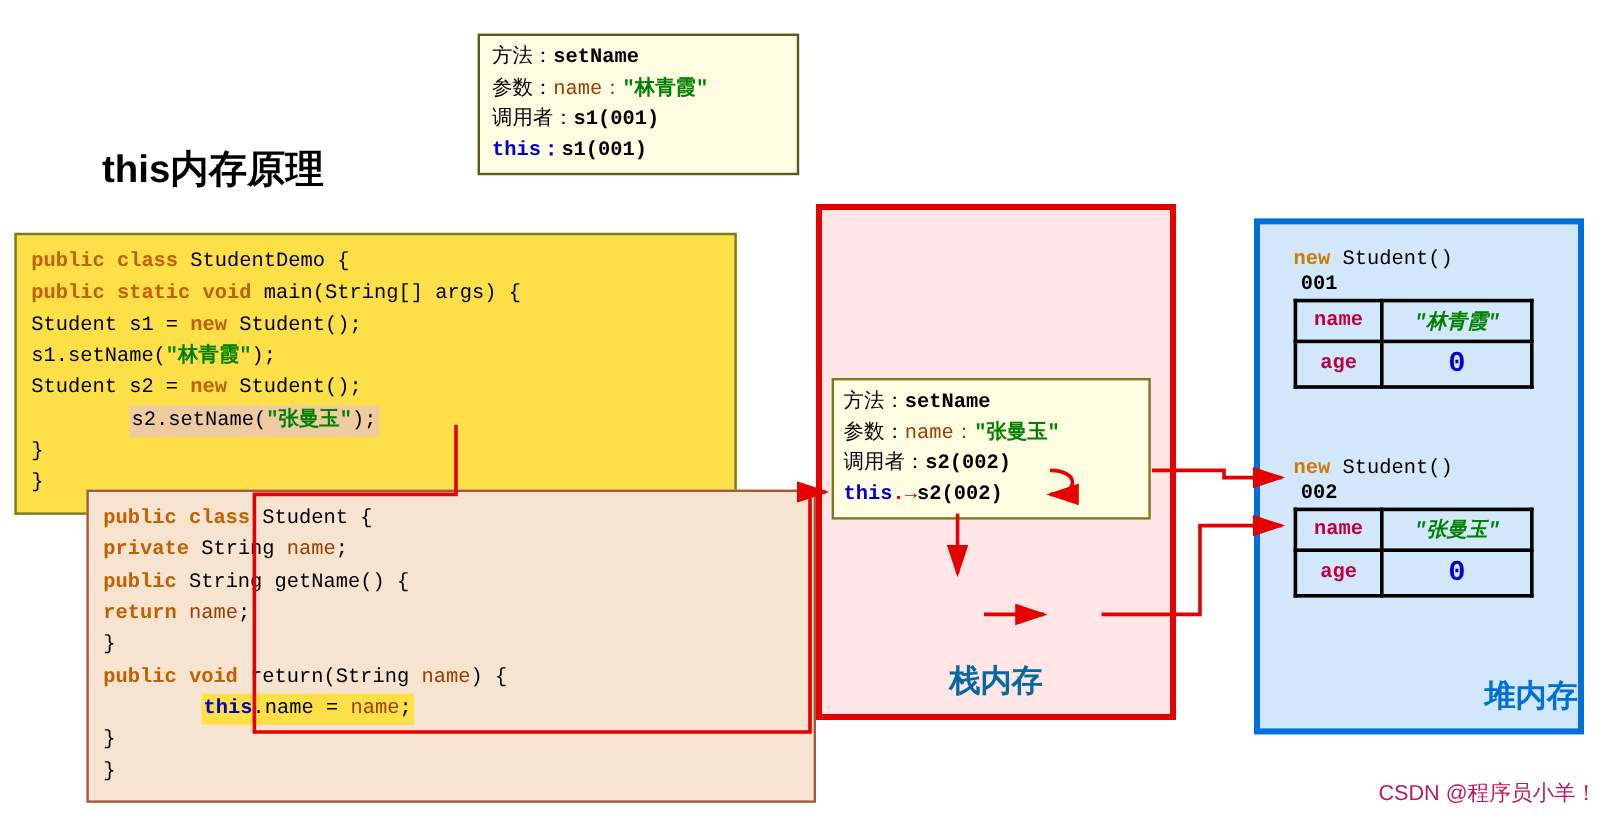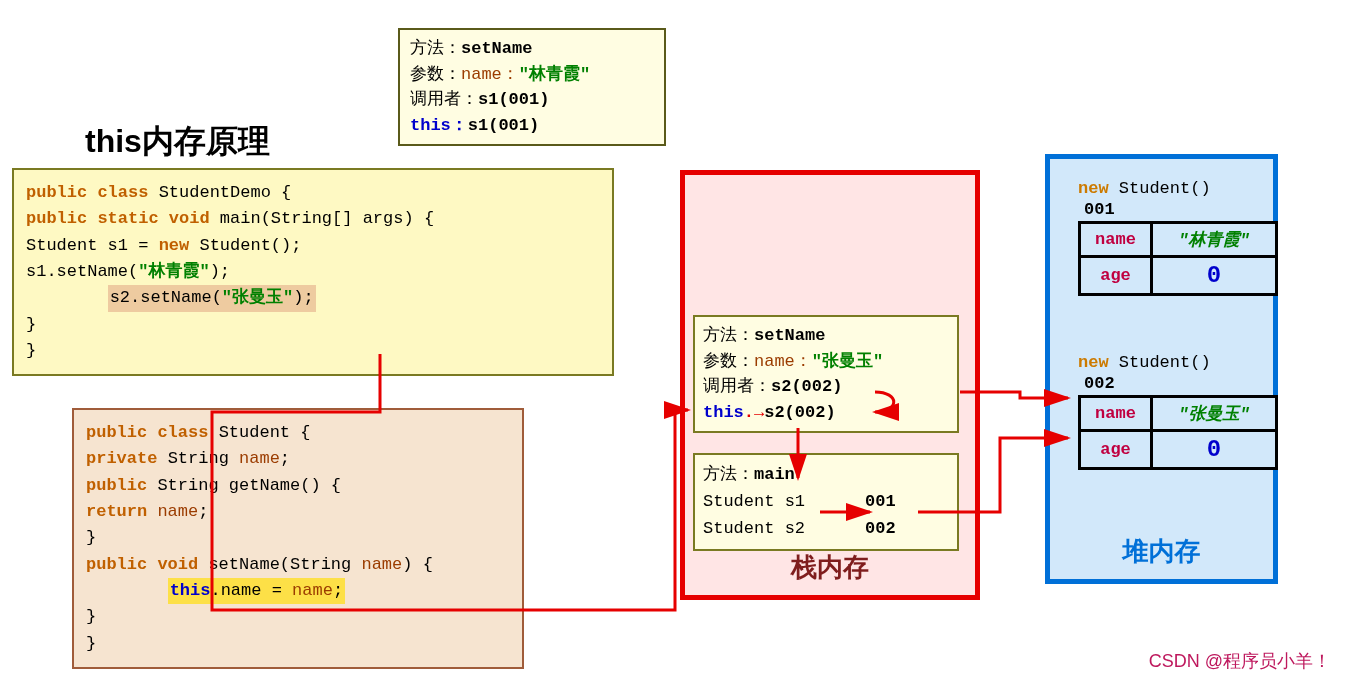--- a/index.html
+++ b/index.html
@@ -35,33 +35,33 @@
   .kw-orange { color: #cc7a00; }
   .kw-brown { color: #9b3c00; }
   .kw-green { color: #008000; font-weight: bold; }
   .kw-blue { color: #0000cc; }
   .kw-black { color: #000; }
   .kw-bold { font-weight: bold; margin-top: 43px; }
 
   .code-box1 {
     position: absolute;
     left: 12px;
-    top: 168px;
+    top: 194px;
     width: 602px;
     border: 2px solid #7a7a22;
-    background: #fef9c3;
+    background: #fde047;
     padding: 10px 12px;
     line-height: 1.55;
     color: #000;
   }
   .code-box2 {
     position: absolute;
     left: 72px;
     top: 408px;
-    width: 452px;
+    width: 608px;
     border: 2px solid #a05c3a;
     background: #f6e4d0;
     padding: 10px 12px;
     line-height: 1.55;
     color: #000;
   }
   .hl-row1 { background: #eecba0; display: inline-block; padding: 0 2px;}
   .hl-row2 { background: #fde047; display: inline-block; padding: 0 2px;}
   .java-kw { color: #c06000; font-weight: bold; }
 
@@ -95,37 +95,37 @@
     line-height: 1.6;
   }
   .stack-title {
     position: absolute;
     bottom: 10px;
     left: 0; right: 0;
     text-align: center;
     font-family: "Microsoft YaHei", sans-serif;
     font-size: 26px;
     font-weight: bold;
-    color: #7f1d1d;
+    color: #0369a1;
   }
 
   .heap-box {
     position: absolute;
     left: 1045px;
-    top: 154px;
-    width: 233px;
+    top: 182px;
+    width: 275px;
     height: 430px;
     border: 5px solid #0070d8;
     background: #d2e8fa;
   }
   .heap-title {
     position: absolute;
     bottom: 10px;
     left: 0; right: 0;
-    text-align: center;
+    text-align: right;
     font-family: "Microsoft YaHei", sans-serif;
     font-size: 26px;
     font-weight: bold;
     color: #0070d8;
   }
   .obj-block {
     position: absolute;
     left: 28px;
     width: 218px;
   }
@@ -184,49 +184,45 @@
   <div><span>调用者：</span><span class="kw-black kw-bold">s1(</span><span class="kw-bold">001</span><span class="kw-bold">)</span></div>
   <div><span class="kw-blue kw-bold">this：</span><span class="kw-black kw-bold">s1(</span><span class="kw-bold">001</span><span class="kw-bold">)</span></div>
 </div>
 
 <div class="code-box1">
   <div><span class="java-kw">public class </span><span>StudentDemo {</span></div>
   <div><span class="java-kw">    public static void </span><span>main(String[] args) {</span></div>
   <div><span>        Student s1 = </span><span class="java-kw">new </span><span>Student();</span></div>
   <div><span>        s1.setName(</span><span class="kw-green">"林青霞"</span><span>);</span></div>
   <div> </div>
+  <div><span>        Student s2 = </span><span class="java-kw">new </span><span>Student();</span></div>
   <div><span style="white-space:pre">        </span><span class="hl-row1"><span>s2.setName(</span><span class="kw-green">"张曼玉"</span><span>);</span></span></div>
   <div>    }</div>
   <div>}</div>
 </div>
 
 <div class="code-box2">
   <div><span class="java-kw">public class </span><span>Student {</span></div>
   <div><span class="java-kw">    private </span><span>String </span><span class="kw-brown">name</span><span>;</span></div>
   <div> </div>
   <div><span class="java-kw">    public </span><span>String getName() {</span></div>
   <div><span class="java-kw">        return </span><span class="kw-brown">name</span><span>;</span></div>
   <div>    }</div>
-  <div><span class="java-kw">    public void </span><span>setName(String </span><span class="kw-brown">name</span><span>) {</span></div>
+  <div><span class="java-kw">    public void </span><span>return(String </span><span class="kw-brown">name</span><span>) {</span></div>
   <div><span style="white-space:pre">        </span><span class="hl-row2"><span class="kw-blue kw-bold">        this</span><span>.name = </span><span class="kw-brown">name</span><span>;</span></span></div>
   <div>    }</div>
   <div>}</div>
 </div>
 
 <div class="stack-box">
   <div class="stack-frame1">
     <div><span>方法：</span><span class="kw-bold">setName</span></div>
     <div><span>参数：</span><span class="kw-brown">name：</span><span class="kw-green">"张曼玉"</span></div>
     <div><span>调用者：</span><span class="kw-bold">s2(</span><span class="kw-bold">002</span><span class="kw-bold">)</span></div>
     <div><span class="kw-blue kw-bold">this</span><span style="color:#e60000;font-weight:bold">.→</span><span class="kw-bold">s2(</span><span class="kw-bold">002</span><span class="kw-bold">)</span></div>
-  </div>
-  <div class="stack-frame2">
-    <div><span>方法：</span><span class="kw-bold">main</span></div>
-    <div><span> Student </span><span>s1</span><span style="display:inline-block;width:60px"></span><span class="kw-bold">001</span></div>
-    <div><span> Student </span><span>s2</span><span style="display:inline-block;width:60px"></span><span class="kw-bold">002</span></div>
   </div>
   <div class="stack-title">栈内存</div>
 </div>
 
 <div class="heap-box">
   <div class="obj-block obj1">
     <div class="obj-hdr"><span class="kw-orange kw-bold">new</span><span> Student()</span></div>
     <div class="obj-addr">001</div>
     <table class="obj-tbl">
       <tbody>

